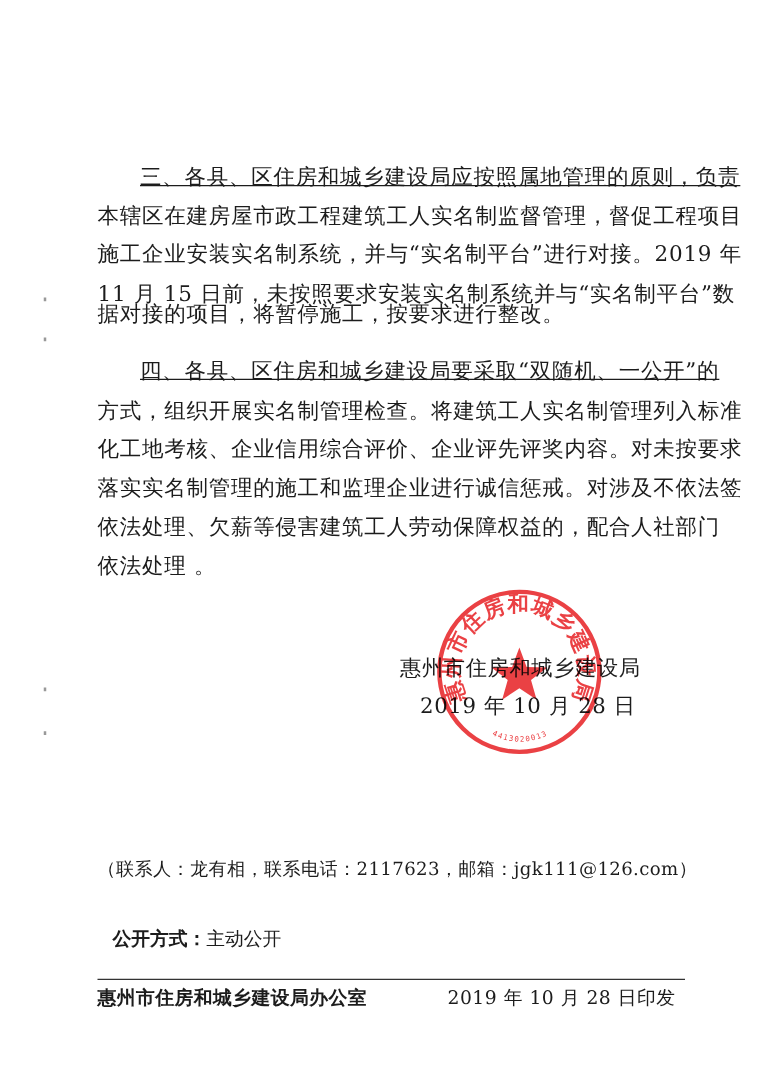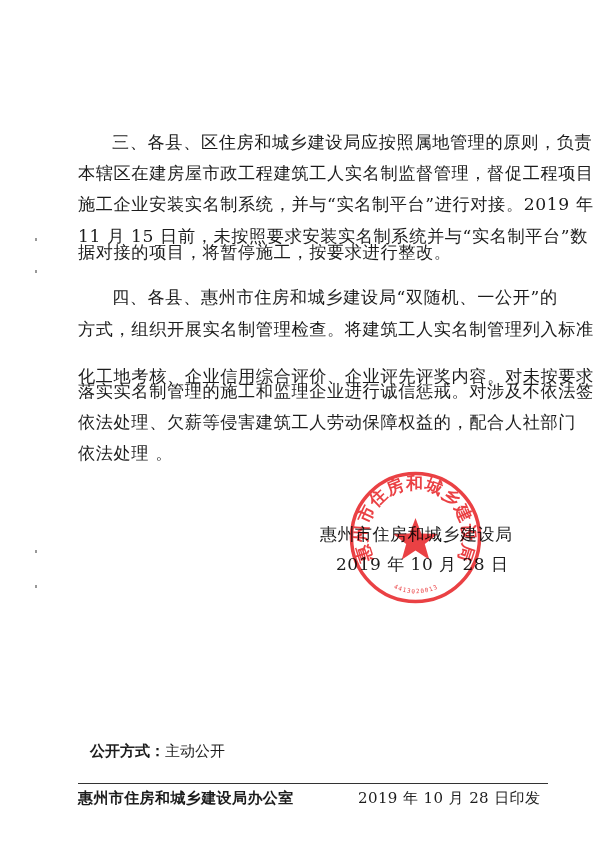--- a/index.html
+++ b/index.html
@@ -5,21 +5,21 @@
   html, body { margin: 0; padding: 0; }
   body {
     width: 608px; height: 861px; background: #ffffff; position: relative; overflow: hidden;
     font-family: "DejaVu Serif", "Liberation Serif", serif; color: #1c1c1c;
   }
   .page { position: absolute; left: 0; top: 0; width: 608px; height: 861px; }
   .line {
     position: absolute; left: 78px; width: 470px;
     font-size: 17.2px; line-height: 20px; white-space: nowrap; letter-spacing: 0.6px;
   }
-  .indent { left: 112px; width: 436px; }
+  .indent { left: 112px; width: 436px; text-decoration: underline; }
   .sig { position: absolute; font-size: 17px; white-space: nowrap; letter-spacing: 0.5px; z-index: 1; }
   .stamp {
     position: absolute; left: 348px; top: 470px; width: 135px; height: 135px; z-index: 2;
     opacity: 0.88; mix-blend-mode: multiply;
   }
   .contact { position: absolute; left: 78px; top: 686px; font-size: 14.5px; letter-spacing: 0.3px; white-space: nowrap; }
   .publish { position: absolute; left: 78px; top: 742px; font-size: 15px; white-space: nowrap; margin-left: 12px; }
   .publish b { font-family: "DejaVu Sans", "Liberation Sans", sans-serif; font-weight: bold; }
   .rule { position: absolute; left: 78px; width: 470px; top: 783px; height: 0; border-top: 1.3px solid #333; }
   .footer-left { position: absolute; left: 78px; top: 789px; font-size: 15px; white-space: nowrap; letter-spacing: 0.4px; font-weight: bold; }
@@ -33,23 +33,23 @@
 
   <div>
     <div class="line indent" style="top:132px">三、各县、区住房和城乡建设局应按照属地管理的原则，负责</div>
     <div class="line" style="top:163px">本辖区在建房屋市政工程建筑工人实名制监督管理，督促工程项目</div>
     <div class="line" style="top:194px">施工企业安装实名制系统，并与“实名制平台”进行对接。2019 年</div>
     <div class="line" style="top:226px">11 月 15 日前，未按照要求安装实名制系统并与“实名制平台”数</div>
     <div class="line" style="top:242px">据对接的项目，将暂停施工，按要求进行整改。</div>
   </div>
 
   <div>
-    <div class="line indent" style="top:287px">四、各县、惠州市住房和城乡建设局“双随机、一公开”的</div>
+    <div class="line indent" style="top:287px">四、各县、区住房和城乡建设局要采取“双随机、一公开”的</div>
     <div class="line" style="top:319px">方式，组织开展实名制管理检查。将建筑工人实名制管理列入标准</div>
-    <div class="line" style="top:366px">化工地考核、企业信用综合评价、企业评先评奖内容。对未按要求</div>
+    <div class="line" style="top:350px">化工地考核、企业信用综合评价、企业评先评奖内容。对未按要求</div>
     <div class="line" style="top:381px">落实实名制管理的施工和监理企业进行诚信惩戒。对涉及不依法签</div>
     <div class="line" style="top:412px">依法处理、欠薪等侵害建筑工人劳动保障权益的，配合人社部门</div>
     <div class="line" style="top:443px">依法处理 。</div>
   </div>
 
   <div class="sig" style="left:320px; top:523px;">惠州市住房和城乡建设局</div>
   <div class="sig" style="left:336px; top:553px;">2019 年 10 月 28 日</div>
 
   <svg class="stamp" viewBox="0 0 135 135">
     <defs>
@@ -59,20 +59,21 @@
     <circle cx="67.5" cy="67.5" r="64" fill="none" stroke="#e8262a" stroke-width="3.5"></circle>
     <polygon fill="#e8262a" points="67.5,48 73.3,63.5 89.8,63.9 76.8,74 81.3,89.8 67.5,80.6 53.7,89.8 58.2,74 45.2,63.9 61.7,63.5"></polygon>
     <text font-family="DejaVu Serif, serif" font-size="17" font-weight="bold" fill="#e8262a" letter-spacing="1">
       <textPath href="#sealArc" startOffset="50%" text-anchor="middle">惠州市住房和城乡建设局</textPath>
     </text>
     <text font-family="DejaVu Sans Mono, monospace" font-size="6" fill="#e8262a" letter-spacing="1">
       <textPath href="#sealBottom" startOffset="50%" text-anchor="middle">4413020013</textPath>
     </text>
   </svg>
 
+  <div class="contact">（联系人：龙有相，联系电话：2117623，邮箱：jgk111@126.com）</div>
 
   <div class="publish">
     <b>公开方式：</b><span>主动公开</span>
   </div>
 
   <div class="rule"></div>
 
   <div class="footer-left">惠州市住房和城乡建设局办公室</div>
   <div class="footer-right">2019 年 10 月 28 日印发</div>
 

